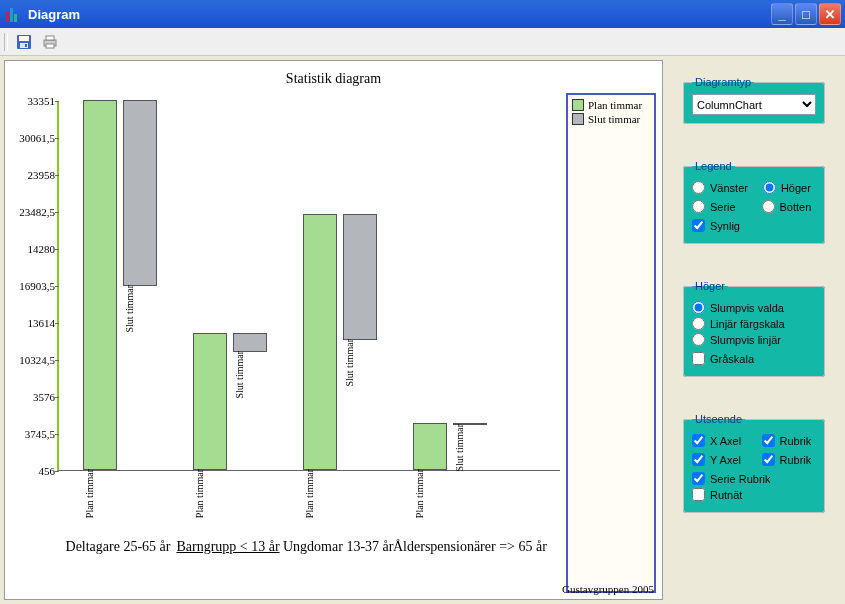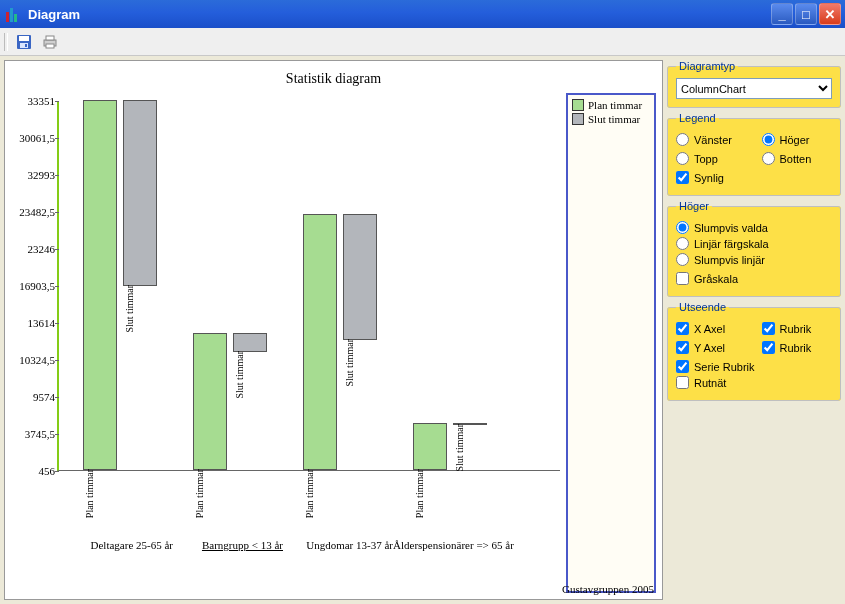--- a/index.html
+++ b/index.html
@@ -169,36 +169,36 @@
     transform: rotate(180deg);
     font-family:"Times New Roman", serif;
     font-size:10px;
     white-space:nowrap;
     padding-top:4px;
   }
   .cat-label {
     position:absolute;
     top: 446px;
     font-family:"Times New Roman", serif;
-    font-size:11px;
-    text-align:right;
+    font-size:14px;
+    text-align:center;
     white-space:nowrap;
   }
 
   
   .sidepanel {
     width:174px;
     display:flex; flex-direction:column;
     gap:4px;
   }
   fieldset.groupbox {
     border:1px solid #bfbfbf;
     border-radius:3px;
-    margin:0; padding:6px 8px 8px 8px;
-    background:#fde047;
+    margin:16px; padding:6px 8px 8px 8px;
+    background:#14b8a6;
   }
   fieldset.groupbox legend {
     padding:0 3px;
     font-size:11px;
     color:#003399;
   }
   .select {
     width:100%; height:21px;
     font-size:11px;
     border:1px solid #7f9db9;
@@ -271,33 +271,33 @@
   <div class="chart-pane">
     <div class="chart-title">Statistik diagram</div>
 
     <div class="plot-wrap">
       <div class="plot-area">
         <div class="plot-inner" id="plot-inner">
             <div class="ytick" style="top: 0px;">33351</div>
             <div class="ytick-mark" style="top: 0px;"></div>
             <div class="ytick" style="top: 37px;">30061,5</div>
             <div class="ytick-mark" style="top: 37px;"></div>
-            <div class="ytick" style="top: 74px;">32993</div>
+            <div class="ytick" style="top: 74px;">23958</div>
             <div class="ytick-mark" style="top: 74px;"></div>
             <div class="ytick" style="top: 111px;">23482,5</div>
             <div class="ytick-mark" style="top: 111px;"></div>
-            <div class="ytick" style="top: 148px;">23246</div>
+            <div class="ytick" style="top: 148px;">14280</div>
             <div class="ytick-mark" style="top: 148px;"></div>
             <div class="ytick" style="top: 185px;">16903,5</div>
             <div class="ytick-mark" style="top: 185px;"></div>
             <div class="ytick" style="top: 222px;">13614</div>
             <div class="ytick-mark" style="top: 222px;"></div>
             <div class="ytick" style="top: 259px;">10324,5</div>
             <div class="ytick-mark" style="top: 259px;"></div>
-            <div class="ytick" style="top: 296px;">9574</div>
+            <div class="ytick" style="top: 296px;">3576</div>
             <div class="ytick-mark" style="top: 296px;"></div>
             <div class="ytick" style="top: 333px;">3745,5</div>
             <div class="ytick-mark" style="top: 333px;"></div>
             <div class="ytick" style="top: 370px;">456</div>
             <div class="ytick-mark" style="top: 370px;"></div>
             <div class="group-wrap" style="left: 6px; width: 110px;">
               <div class="bar s0" style="height: 370px; background: rgb(166, 220, 145);">
                 <div class="xtick">Plan timmar</div>
               </div>
               <div class="bar s1" style="height: 186.085px; background: rgb(179, 182, 187);">
@@ -369,21 +369,21 @@
             <span>Vänster</span>
         </label>
         <label class="ctl col">
           <input type="radio" name="legpos" checked="" style="">
             <span>Höger</span>
         </label>
       </div>
       <div class="row2">
         <label class="ctl col">
           <input type="radio" name="legpos" style="">
-            <span>Topp</span>
+            <span>Serie</span>
         </label>
         <label class="ctl col">
           <input type="radio" name="legpos" style="">
             <span>Botten</span>
         </label>
       </div>
       <label class="ctl">
         <input type="checkbox" checked="" style="">
           <span>Synlig</span>
       </label>

